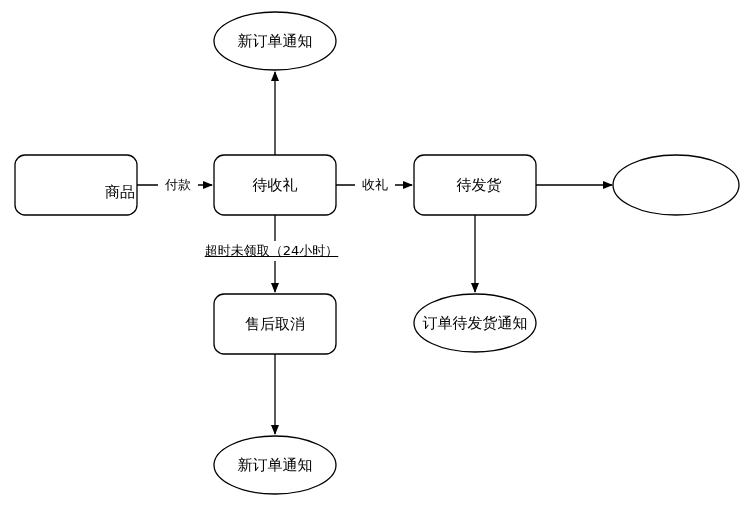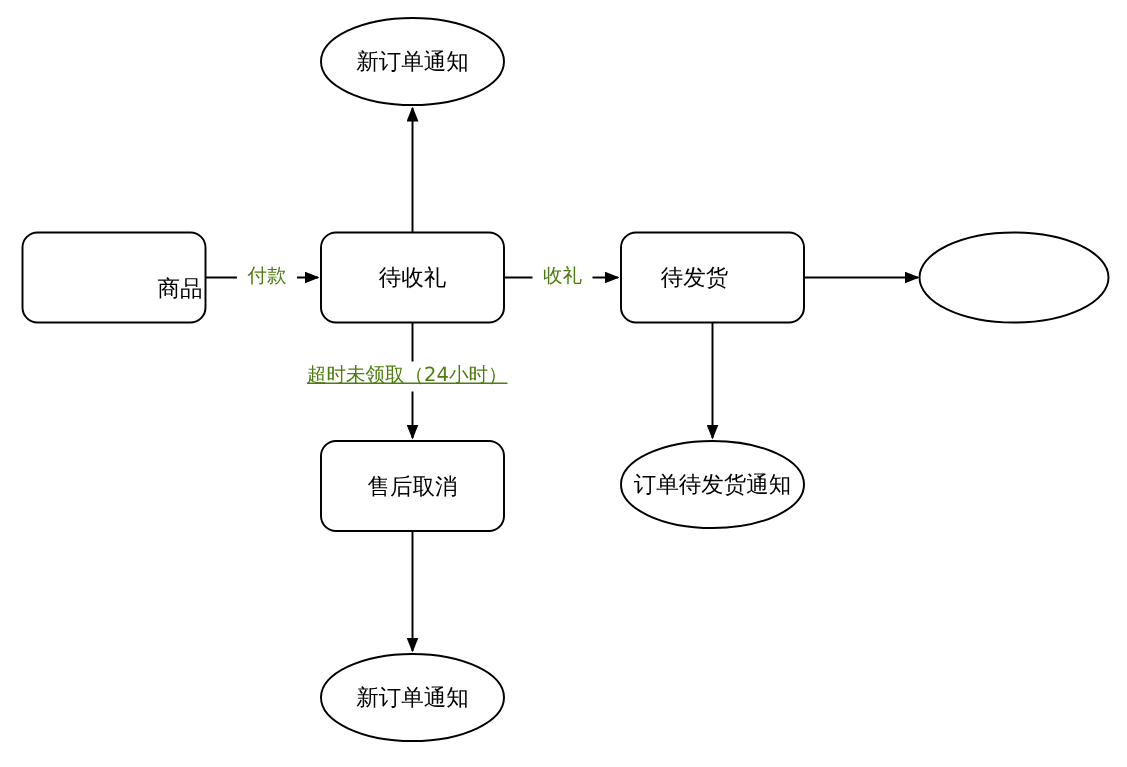--- a/index.html
+++ b/index.html
@@ -35,21 +35,21 @@
     line-height: 1.2;
     white-space: nowrap;
     pointer-events: none;
   }
   .edge-label {
     position: absolute;
     display: flex;
     align-items: center;
     justify-content: center;
     text-align: center;
-    color: #4d7c0f;
+    color: #000000;
     font-size: 13px;
     line-height: 1.2;
     white-space: nowrap;
     background: #ffffff;
     pointer-events: none;
   }
   .hit {
     position: absolute;
     background: transparent;
   }
@@ -96,21 +96,21 @@
 
     <line x1="275" y1="354" x2="275" y2="434" stroke="#000000" stroke-width="1.3" marker-end="url(#arrow)"></line>
   </svg>
 
   <div class="node-label" style="left:15px;  top:156px; width:122px; height:72px;padding-left:44px;">商品</div>
 
   <div class="node-label" style="left:214px; top:12px;  width:122px; height:58px;">新订单通知</div>
 
   <div class="node-label" style="left:214px; top:155px; width:122px; height:60px;">待收礼</div>
 
-  <div class="node-label" style="left:414px; top:155px; width:98px; height:60px;">待发货</div>
+  <div class="node-label" style="left:430px; top:155px; width:98px; height:60px;">待发货</div>
 
 
   <div class="node-label" style="left:414px; top:294px; width:122px; height:58px;">订单待发货通知</div>
 
   <div class="node-label" style="left:214px; top:294px; width:122px; height:60px;text-align:right;">售后取消</div>
 
   <div class="node-label" style="left:214px; top:436px; width:122px; height:58px;">新订单通知</div>
 
   <div class="edge-label" style="left:158px; top:175px; width:40px; height:20px;">付款</div>
 

